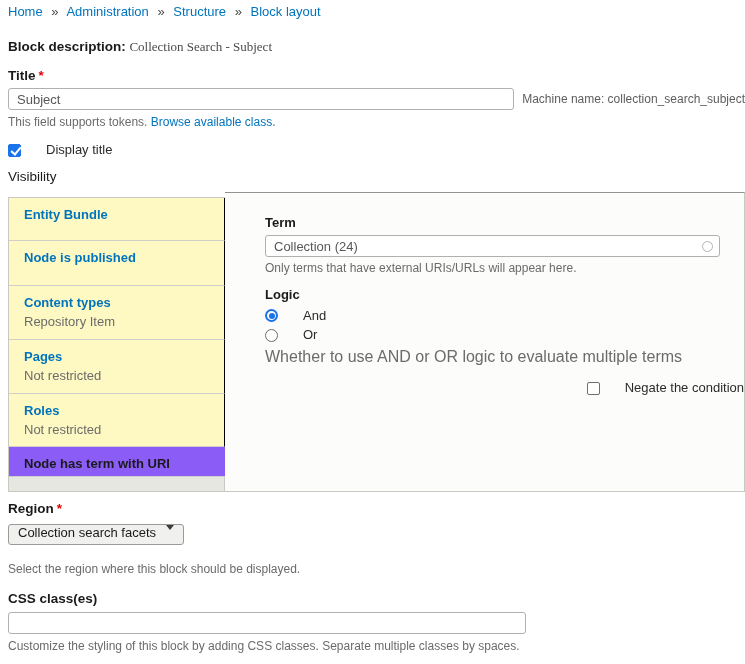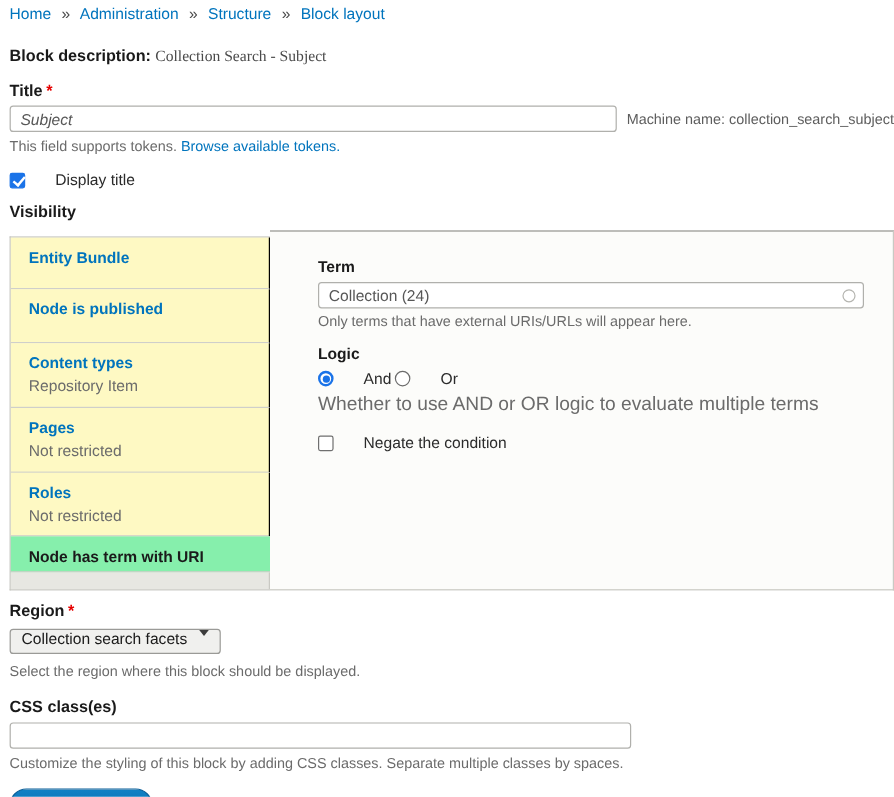--- a/index.html
+++ b/index.html
@@ -22,21 +22,21 @@
   .block-desc span.val { color:#4a4a4a;font-family:Liberation Serif, serif; }
 
   .field-label { font-weight:bold; font-size:13.5px; color:#1a1a1a; margin-bottom:3px; }
   .req { color:#e60000; font-weight:bold; margin-left:3px; }
 
   .text-input {
     height:22px; border:1px solid #b0b0ac; border-radius:3px;
     padding:0 8px; font-family:inherit; font-size:13px; color:#575757;
     background:#fff; outline:none; display:block;
   }
-  .w-wide { width:518px;font-style:italic; }
+  .w-wide { width:518px; }
 
   .title-row { display:flex; align-items:center; }
   .machine-name { margin-left:8px; color:#5d5d5d; font-size:12px; white-space:nowrap; }
 
   .description { color:#6b6b6b; font-size:12px; margin-top:5px; }
   .description a { color:#0074bd; text-decoration:none; cursor:pointer; }
 
   
   .cb {
     width:13px; height:13px; border:1px solid #6f6f6f; border-radius:2px;
@@ -50,21 +50,21 @@
   .radio {
     width:13px; height:13px; border:1px solid #6b6b6b; border-radius:50%;
     background:#fff; display:inline-block; position:relative; flex:0 0 13px; cursor:pointer;
   }
   .radio.on { border:2px solid #1a73e8; }
   .radio.on::after { content:""; position:absolute; inset:1.5px; border-radius:50%; background:#1a73e8; }
   .choice-row { display:flex; align-items:center; gap:25px; }
   .choice-row .lbl { color:#2b2b2b; }
 
   .display-title { margin-top:12px; }
-  .section-heading { font-weight:bold; font-size:13.5px; color:#1a1a1a; margin-top:11px; }
+  .section-heading { font-weight:normal; font-size:13.5px; color:#1a1a1a; margin-top:11px; }
 
   
   .vt-wrap { position:relative; height:300px; margin-top:6px; width:662px; }
   .vt-content {
     position:absolute; left:217px; top:0; width:520px; height:300px;
     background:#fcfcfa; border-top:1px solid #94948f; border-right:1px solid #c9c9c3;
     border-bottom:1px solid #c9c9c3; padding:22px 0 0 40px;
   }
   .vt-menu {
     position:absolute; left:0; top:5px; width:217px; height:295px;
@@ -77,49 +77,49 @@
     background:#fef9c3; overflow:hidden; cursor:pointer;
   }
   .vt-tab .t { font-weight:bold; color:#0074bd; font-size:13px; line-height:16px; }
   .vt-tab .s { color:#6b6b6b; font-size:13px; line-height:15px; margin-top:3px; }
   .vt-tab:nth-child(1) { height:43px; }
   .vt-tab:nth-child(2) { height:45px; }
   .vt-tab:nth-child(3) { height:54px; }
   .vt-tab:nth-child(4) { height:54px; }
   .vt-tab:nth-child(5) { height:53px; }
   .vt-tab:nth-child(6) { height:30px; }
-  .vt-tab.selected { background:#86efac; border-right:none; }
+  .vt-tab.selected { background:#8b5cf6; border-right:none; }
   .vt-tab.selected .t { color:#1a1a1a; }
   .vt-strip { flex:1; background:#e7e7e2; border-right:1px solid #c9c9c3; }
 
   .vt-content .field-label { font-size:13px; margin-bottom:4px; }
   .term-input-wrap { position:relative; width:455px; }
   .term-input-wrap .text-input { width:455px; }
   .throbber {
     position:absolute; right:7px; top:50%; margin-top:-5.5px;
     width:11px; height:11px; border:1.5px solid #b5b5b0; border-radius:50%;
   }
   .vt-content .description { margin-top:4px; }
   .logic-label { margin-top:11px; }
-  .logic-options { margin-top:4px; display:flex; flex-direction:row; gap:3px; }
+  .logic-options { margin-top:4px; display:flex; flex-direction:column; gap:3px; }
   .logic-desc { margin-top:9px; font-size:16px; }
-  .negate-row { margin-top:13px; }
+  .negate-row { margin-top:13px;justify-content:flex-end; }
 
   
   .region-section { margin-top:9px; }
   .select {
     margin-top:3px; display:inline-flex; align-items:flex-start; gap:10px;
     height:21px; padding:0 9px; background:#f0f0ee; border:1px solid #9a9a97;
     border-radius:3px; color:#1a1a1a; cursor:pointer;
   }
   .select .arrow {
     width:0; height:0; border-left:4px solid transparent; border-right:4px solid transparent;
     border-top:5px solid #3c3c3c; display:inline-block;
   }
-  .region-section .description { margin-top:7px; }
+  .region-section .description { margin-top:17px; }
 
   .css-section { margin-top:14px; }
   .css-section .text-input { margin-top:4px; }
   .css-section .description { margin-top:5px; }
 
   
   .actions { margin-top:13px; display:flex; align-items:center; }
   .btn-primary {
     height:28px; padding:0 23px; border-radius:20em;
     background:linear-gradient(to bottom,#1180c4,#0a6cb0);
@@ -150,21 +150,21 @@
 
   <div class="field-label">
     <span>Title</span><span class="req">*</span>
   </div>
   <div class="title-row">
     <input class="text-input w-wide" value="Subject" style="">
     <span class="machine-name">Machine name: collection_search_subject</span>
   </div>
   <div class="description">
     <span>This field supports tokens.</span>
-    <a>Browse available tokens.</a>
+    <a>Browse available class.</a>
   </div>
 
   <div class="choice-row display-title">
     <span class="cb on"></span>
     <span class="lbl">Display title</span>
   </div>
 
   <div class="section-heading">Visibility</div>
 
   <div class="vt-wrap">

